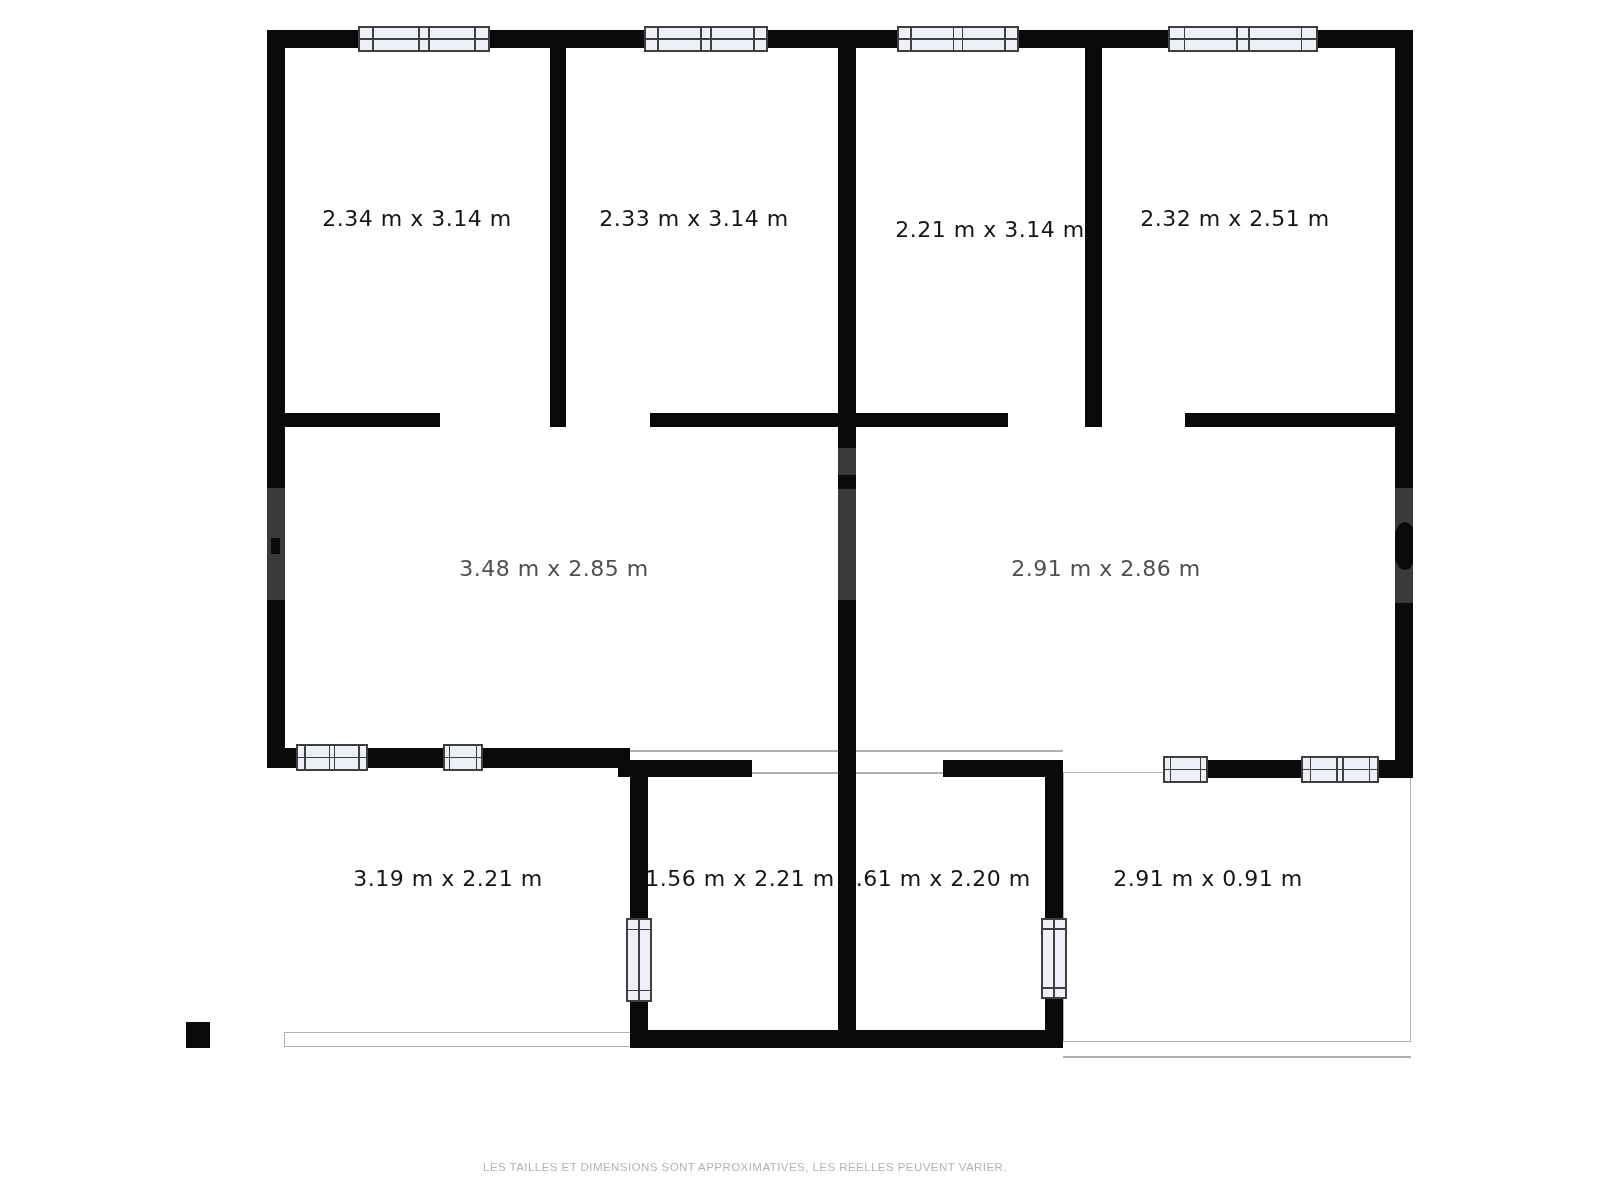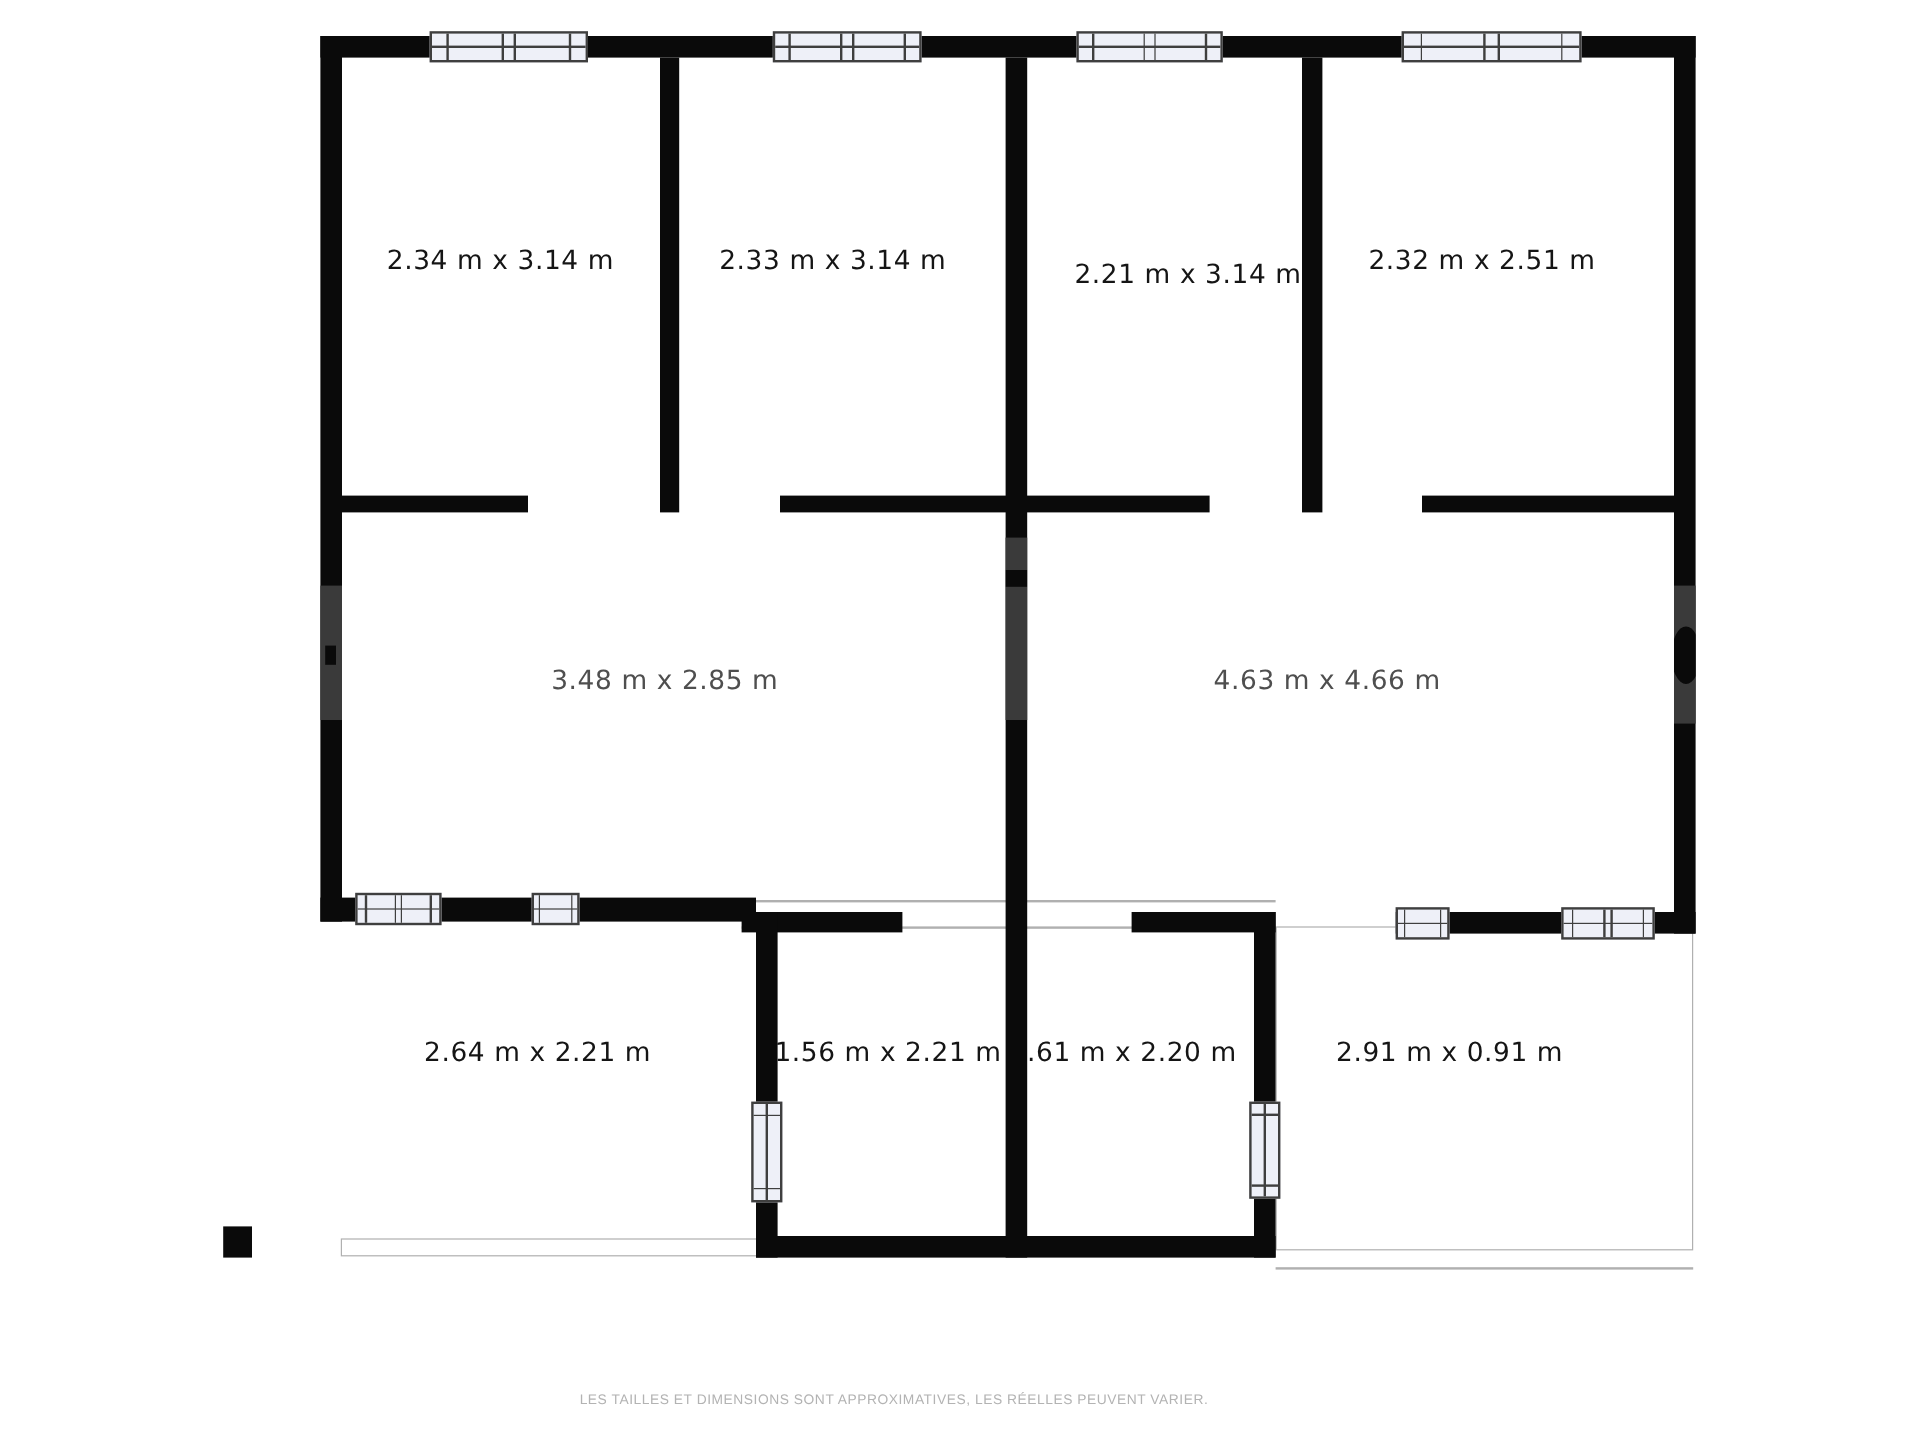--- a/index.html
+++ b/index.html
@@ -74,22 +74,22 @@
       <div class="thin-band" style="left: 284px; top: 1032px; width: 347px; height: 15px;"></div>
       <div class="thin-rect" style="left: 1063px; top: 772px; width: 348px; height: 270px;"></div>
     </div>
 
   <div class="labels-layer">
     <div class="room-label" style="left:417px;top:218px;">2.34 m x 3.14 m</div>
     <div class="room-label" style="left:694px;top:218px;">2.33 m x 3.14 m</div>
     <div class="room-label" style="left:966px;top:229px;margin-left:24px;">2.21 m x 3.14 m</div>
     <div class="room-label" style="left:1235px;top:218px;">2.32 m x 2.51 m</div>
     <div class="room-label muted" style="left:554px;top:568px;">3.48 m x 2.85 m</div>
-    <div class="room-label muted" style="left:1106px;top:568px;">4.63 m x 4.66 m</div>
-    <div class="room-label" style="left:448px;top:878px;">2.64 m x 2.21 m</div>
+    <div class="room-label muted" style="left:1106px;top:568px;">2.91 m x 2.86 m</div>
+    <div class="room-label" style="left:448px;top:878px;">3.19 m x 2.21 m</div>
     <div class="room-label" style="left:740px;top:878px;">1.56 m x 2.21 m</div>
     <div class="room-label" style="left:936px;top:878px;">1.61 m x 2.20 m</div>
     <div class="room-label" style="left:1208px;top:878px;">2.91 m x 0.91 m</div>
   </div>
 
   <div class="walls-layer">
       <div class="wall" style="left: 267px; top: 30px; width: 1146px; height: 18px;"></div>
       <div class="wall" style="left: 267px; top: 30px; width: 18px; height: 738px;"></div>
       <div class="wall" style="left: 1395px; top: 30px; width: 18px; height: 748px;"></div>
       <div class="wall" style="left: 550px; top: 48px; width: 16px; height: 379px;"></div>

